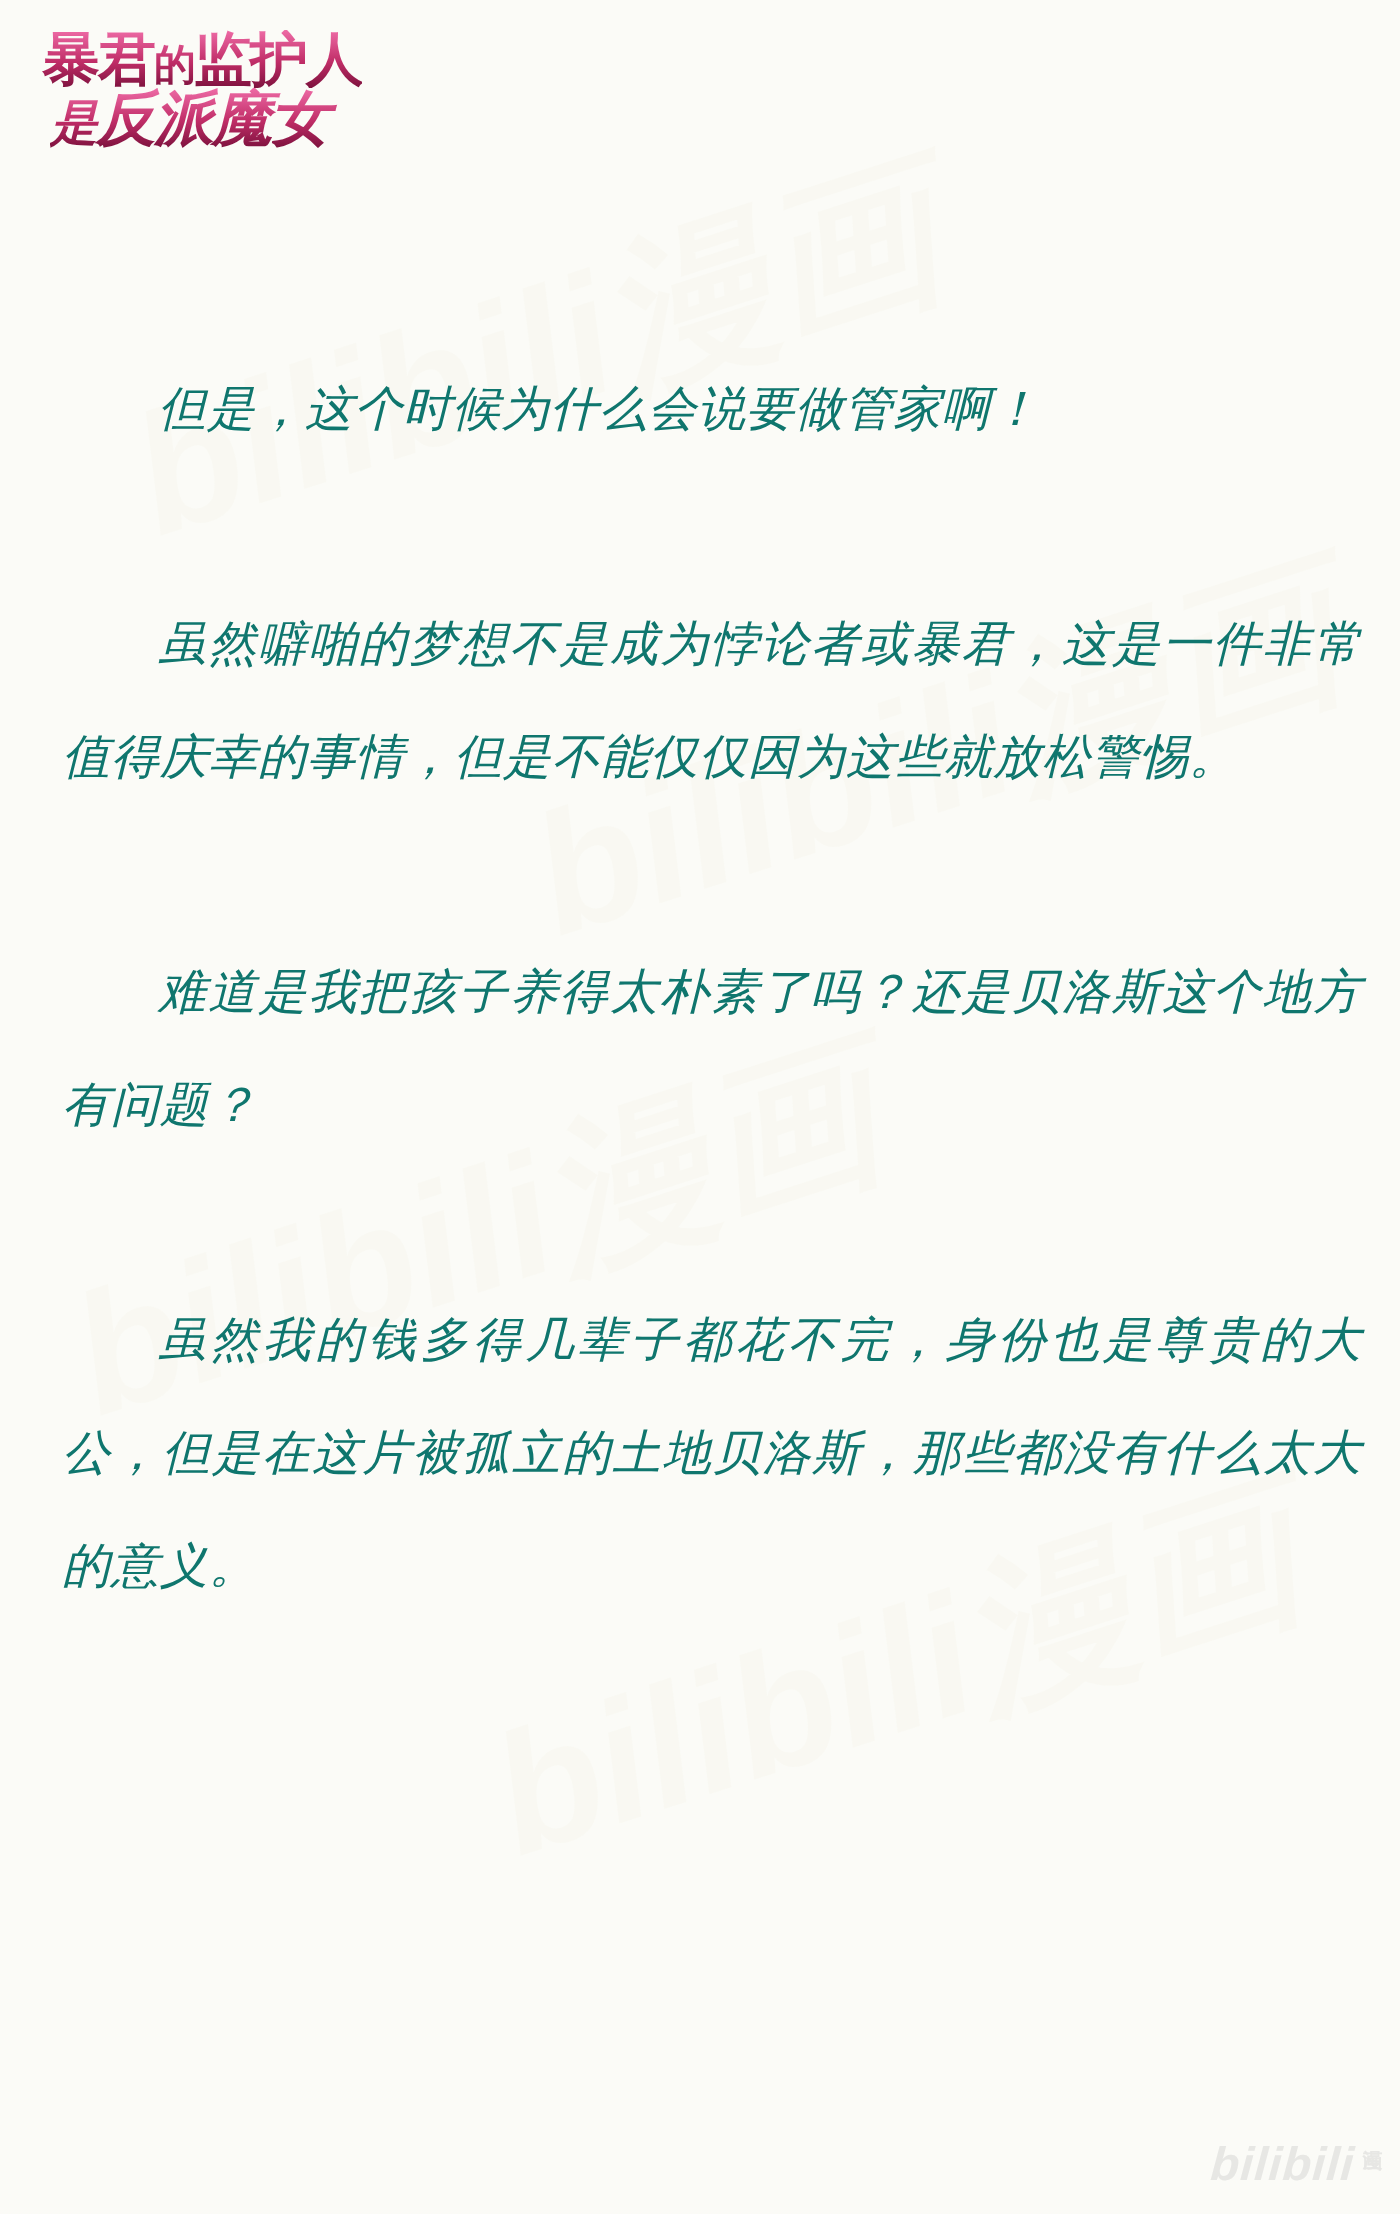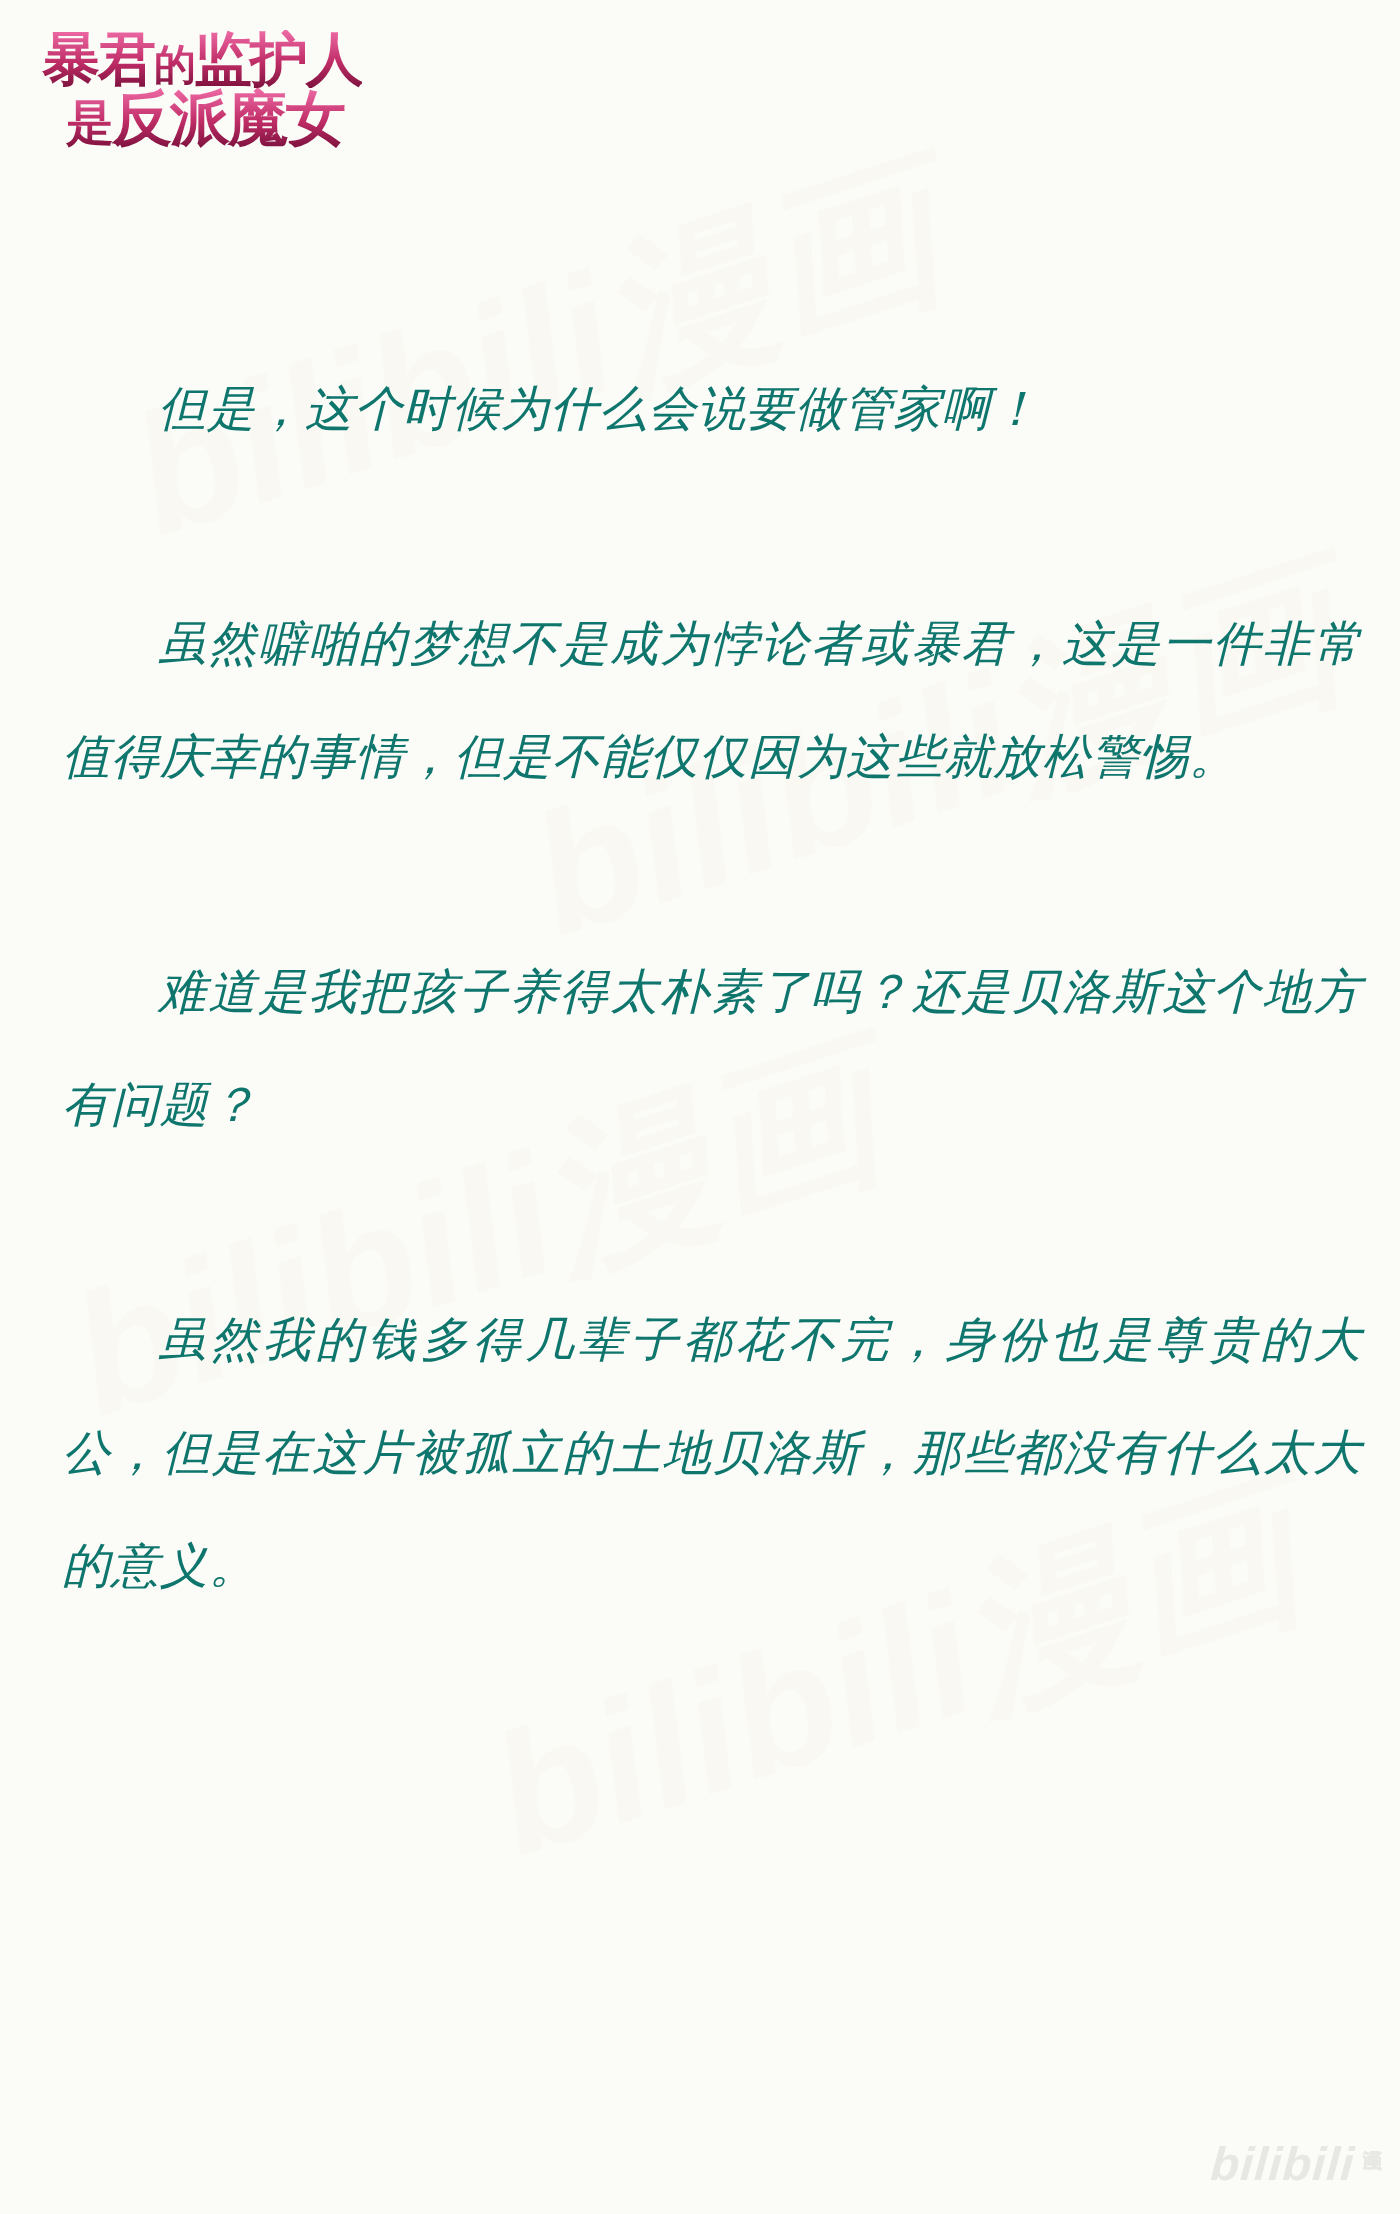--- a/index.html
+++ b/index.html
@@ -21,21 +21,21 @@
   }
   .logo-line{
     background:linear-gradient(180deg,#ee6ba6 0%,#c02d67 55%,#7e123e 100%);
     -webkit-background-clip:text;
     background-clip:text;
     color:transparent;
     white-space:nowrap;
     letter-spacing:-2px;
   }
   .logo-line1{font-size:58px;}
-  .logo-line2{font-size:60px;margin-left:24px;}
+  .logo-line2{font-size:60px;margin-left:8px;font-style:italic;}
   .logo .sm{font-size:42px;}
   .logo .md{font-size:48px;}
 
   
   .ghost-layer{position:absolute;inset:0;pointer-events:none;z-index:0;}
   .ghost{
     position:absolute;
     font-style:italic;font-weight:700;
     font-size:170px;
     color:#d8d2a8;

